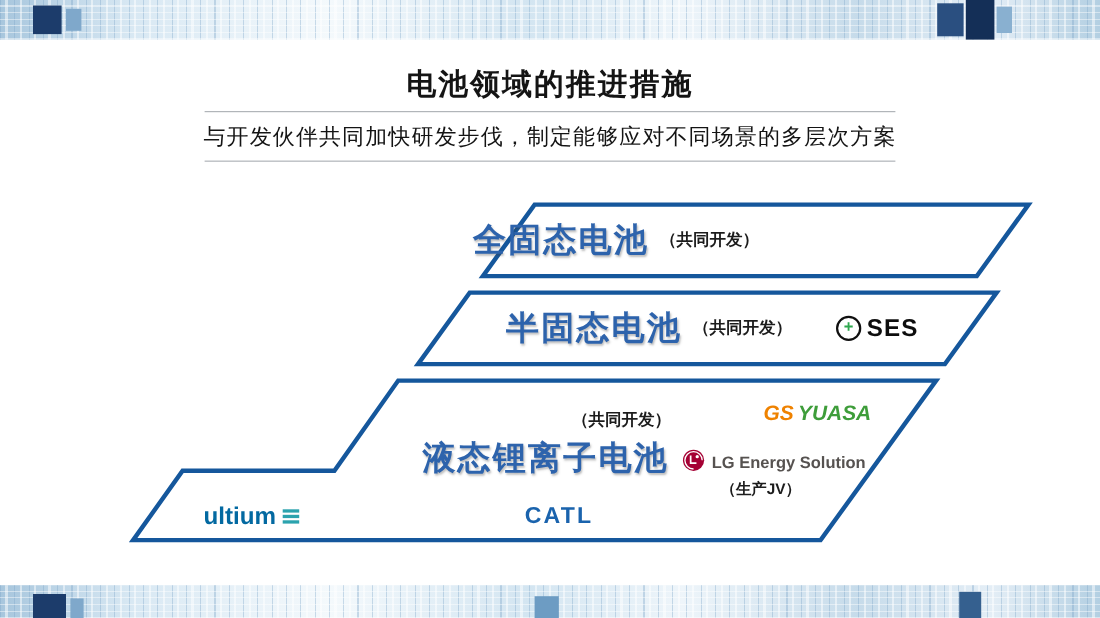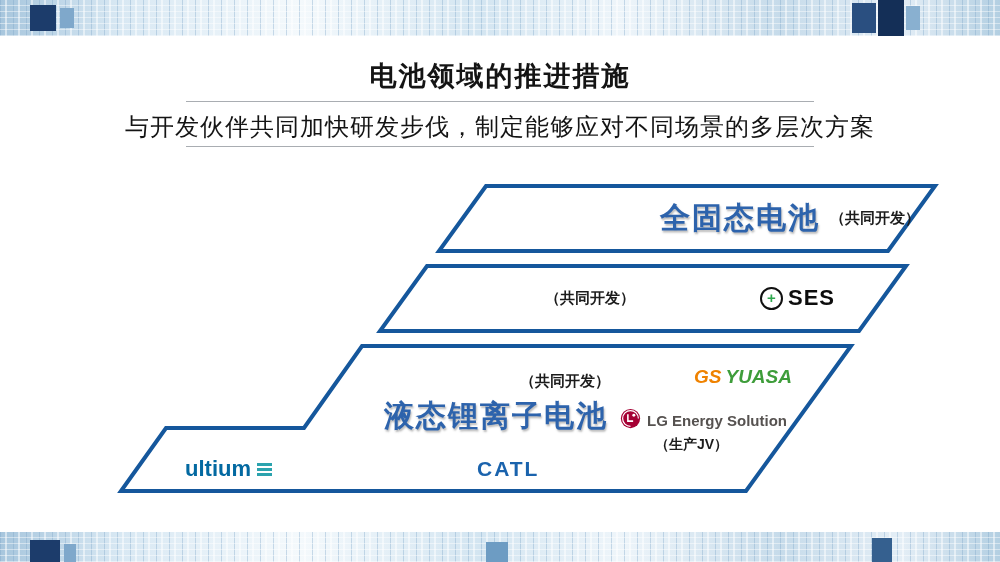--- a/index.html
+++ b/index.html
@@ -26,34 +26,34 @@
   .title {
     position:absolute; top:58px; left:0; width:100%;
     text-align:center; font-size:27px; font-weight:700; color:#141414;
     letter-spacing:2px;
   }
   .rule { position:absolute; left:186px; width:628px; height:1px; background:#a9adb2; }
   .rule-1 { top:101px; }
   .rule-2 { top:146px; }
   .subtitle {
     position:absolute; top:111px; left:0; width:100%;
-    text-align:center; font-size:24px; color:#141414; letter-spacing:1px;
+    text-align:center; font-size:20px; color:#141414; letter-spacing:1px;
   }
 
   
   svg.layers { position:absolute; left:0; top:0; width:1000px; height:562px; }
 
   .big-name {
     font-size:30px; font-weight:700; color:#2d63ac;
     text-shadow:1px 2px 2px rgba(60,60,60,0.35); letter-spacing:2px; white-space:nowrap;
   }
   .note { font-size:15px; font-weight:700; color:#1c1c1c; white-space:nowrap; }
 
   .l1 { position:absolute; left:430px; top:186px; width:490px; height:65px;
-        display:flex; align-items:center; justify-content:flex-end; gap:10px; }
+        display:flex; align-items:center; justify-content:flex-start; gap:10px; }
   .l2 { position:absolute; left:410px; top:266px; width:360px; height:65px;
         display:flex; align-items:center; justify-content:center; gap:10px; }
 
   .ses { position:absolute; left:760px; top:285px; display:flex; align-items:center; gap:5px; }
   .ses-circle { width:19px; height:19px; border:2.5px solid #101010; border-radius:50%;
                 display:flex; align-items:center; justify-content:center; }
   .ses-plus { color:#2fa84f; font-size:15px; font-weight:900; line-height:1; margin-top:-1px; }
   .ses-text { font-size:22px; font-weight:800; color:#0d0d0d; letter-spacing:1px; }
 
   .l3-note { position:absolute; left:520px; top:372px; }
@@ -102,20 +102,21 @@
     <polygon points="427,266 906,266 859,331 380,331" fill="#ffffff" stroke-width="4" stroke-linejoin="miter" stroke="#15579c"></polygon>
     <polygon points="362,346 851,346 746,491 121,491 166,428 304,428" fill="#ffffff" stroke-width="4" stroke-linejoin="miter" stroke="#15579c"></polygon>
   </svg>
 
   <div class="l1">
     <span class="big-name">全固态电池</span>
     <span class="note">（共同开发）</span>
   </div>
 
   <div class="l2">
+    <span class="big-name">半固态电池</span>
     <span class="note">（共同开发）</span>
   </div>
   <div class="ses">
     <span class="ses-circle">
       <span class="ses-plus">+</span>
     </span>
     <span class="ses-text">SES</span>
   </div>
 
   <div class="l3-note note">（共同开发）</div>

